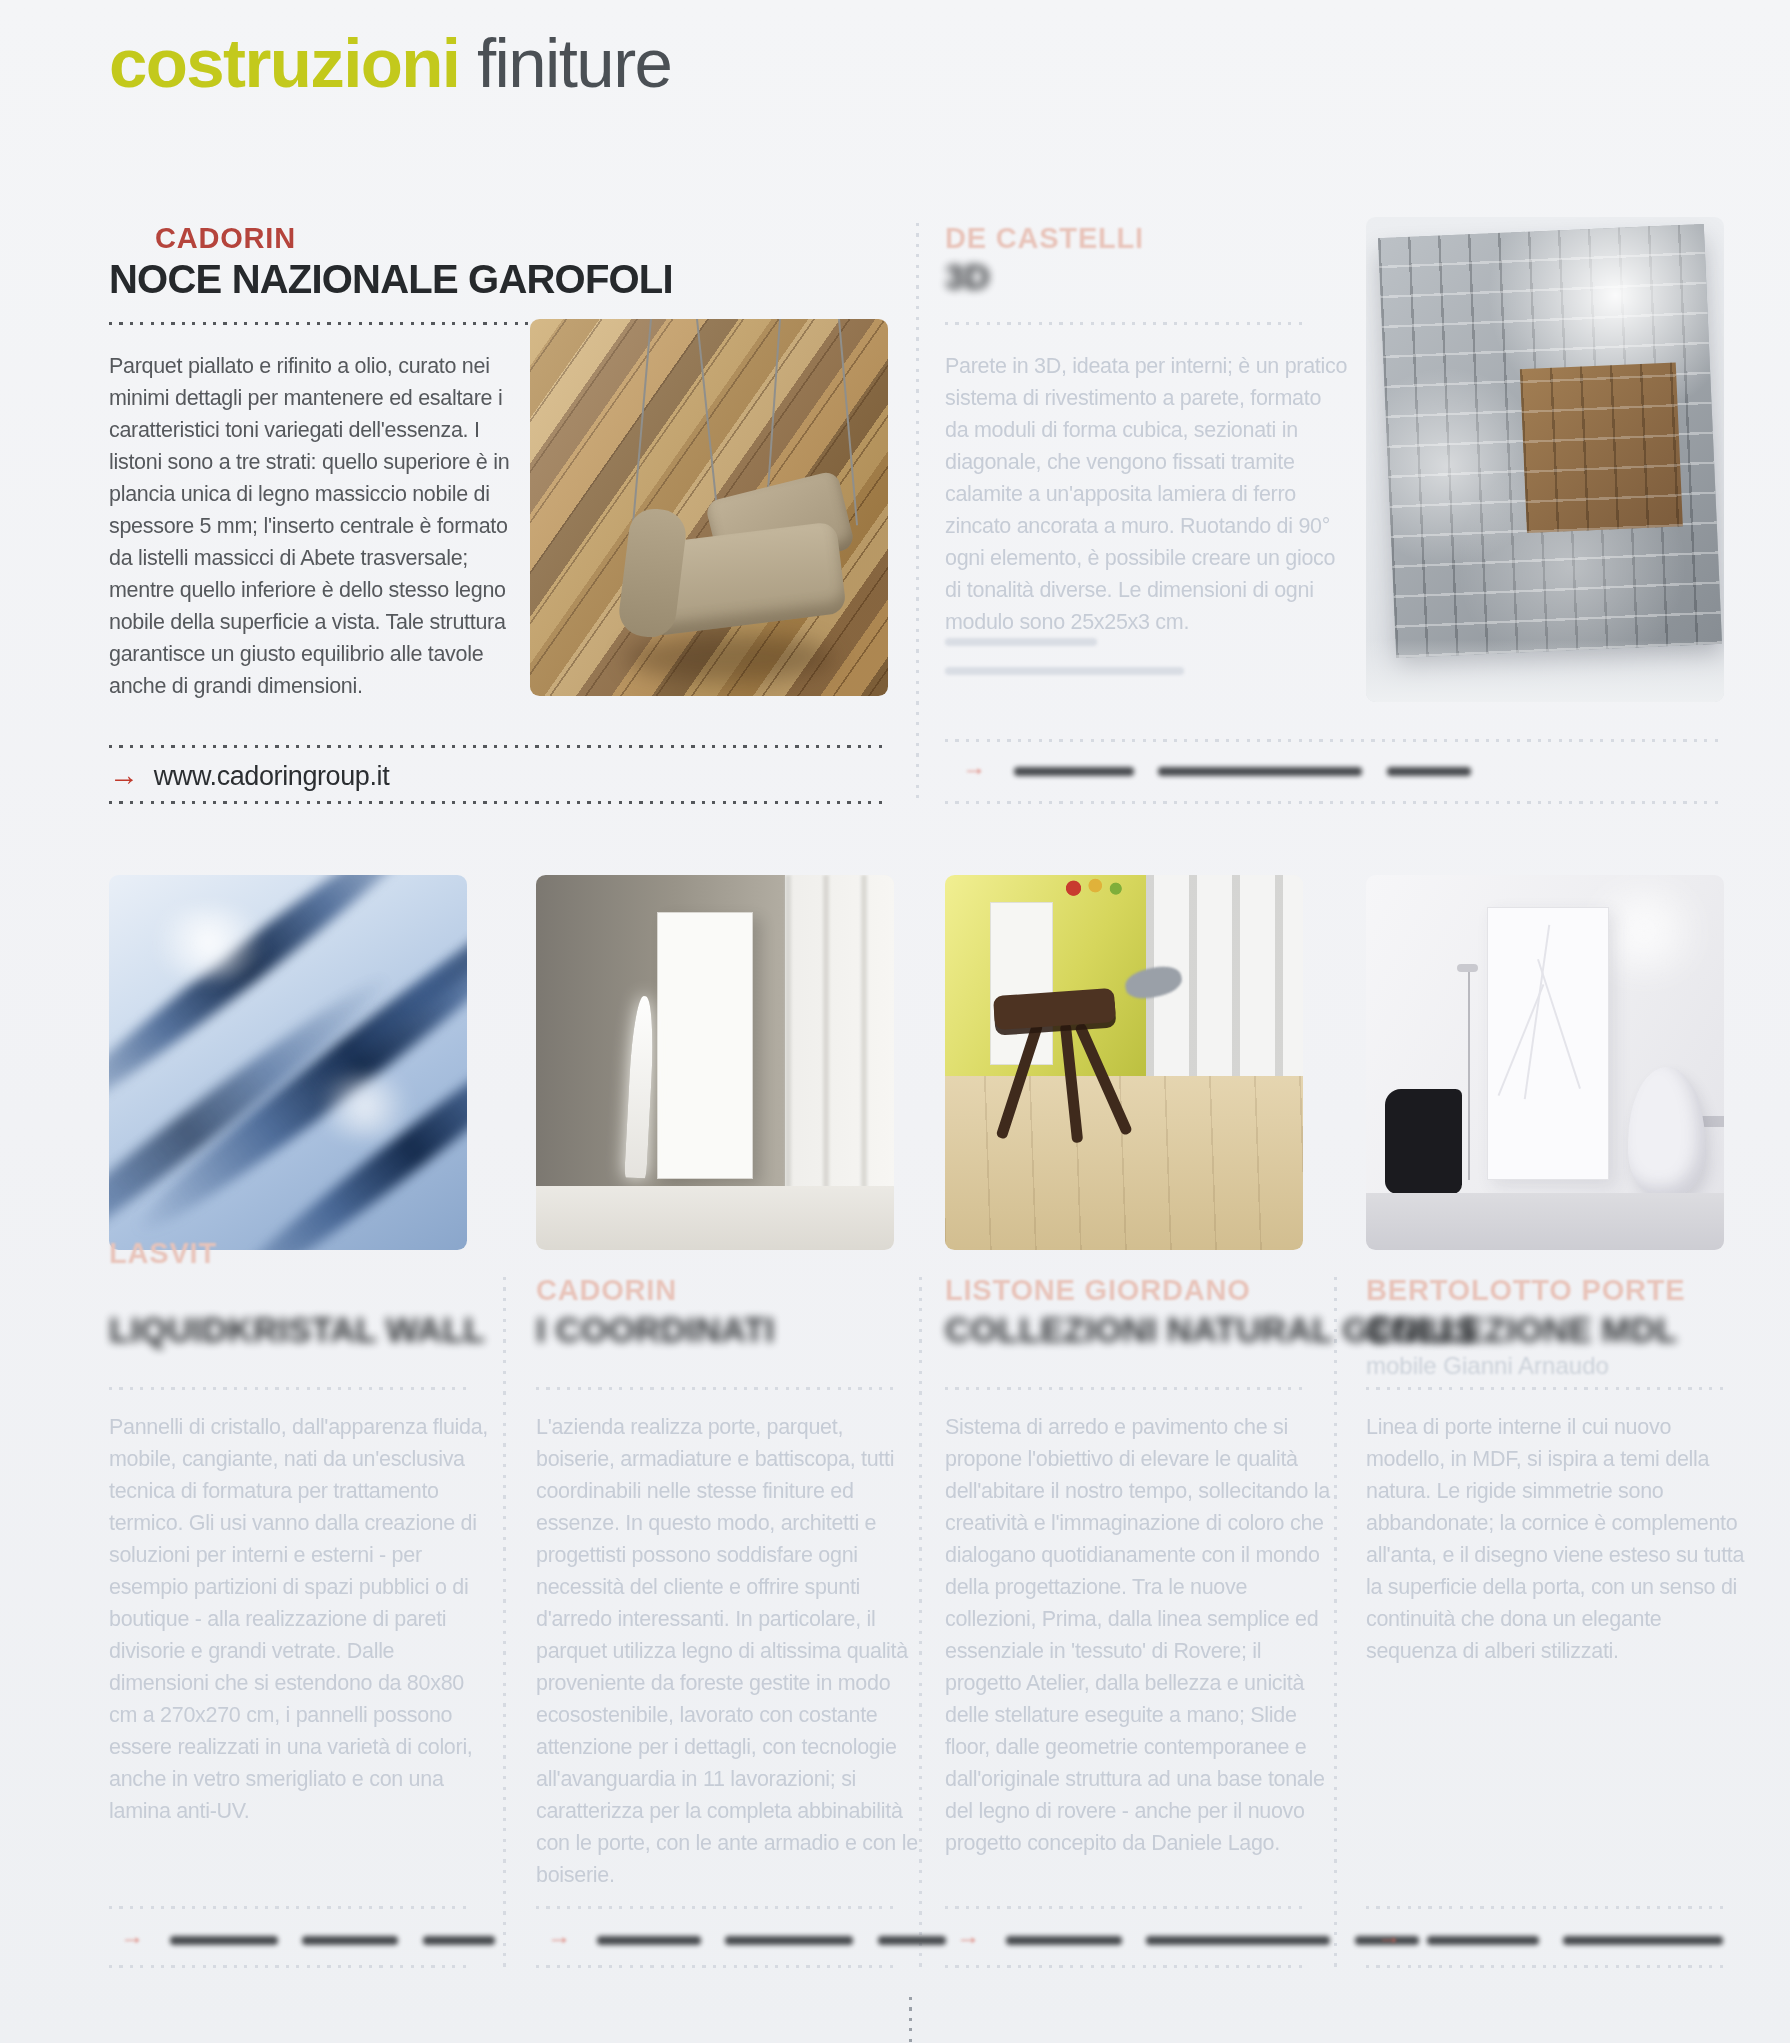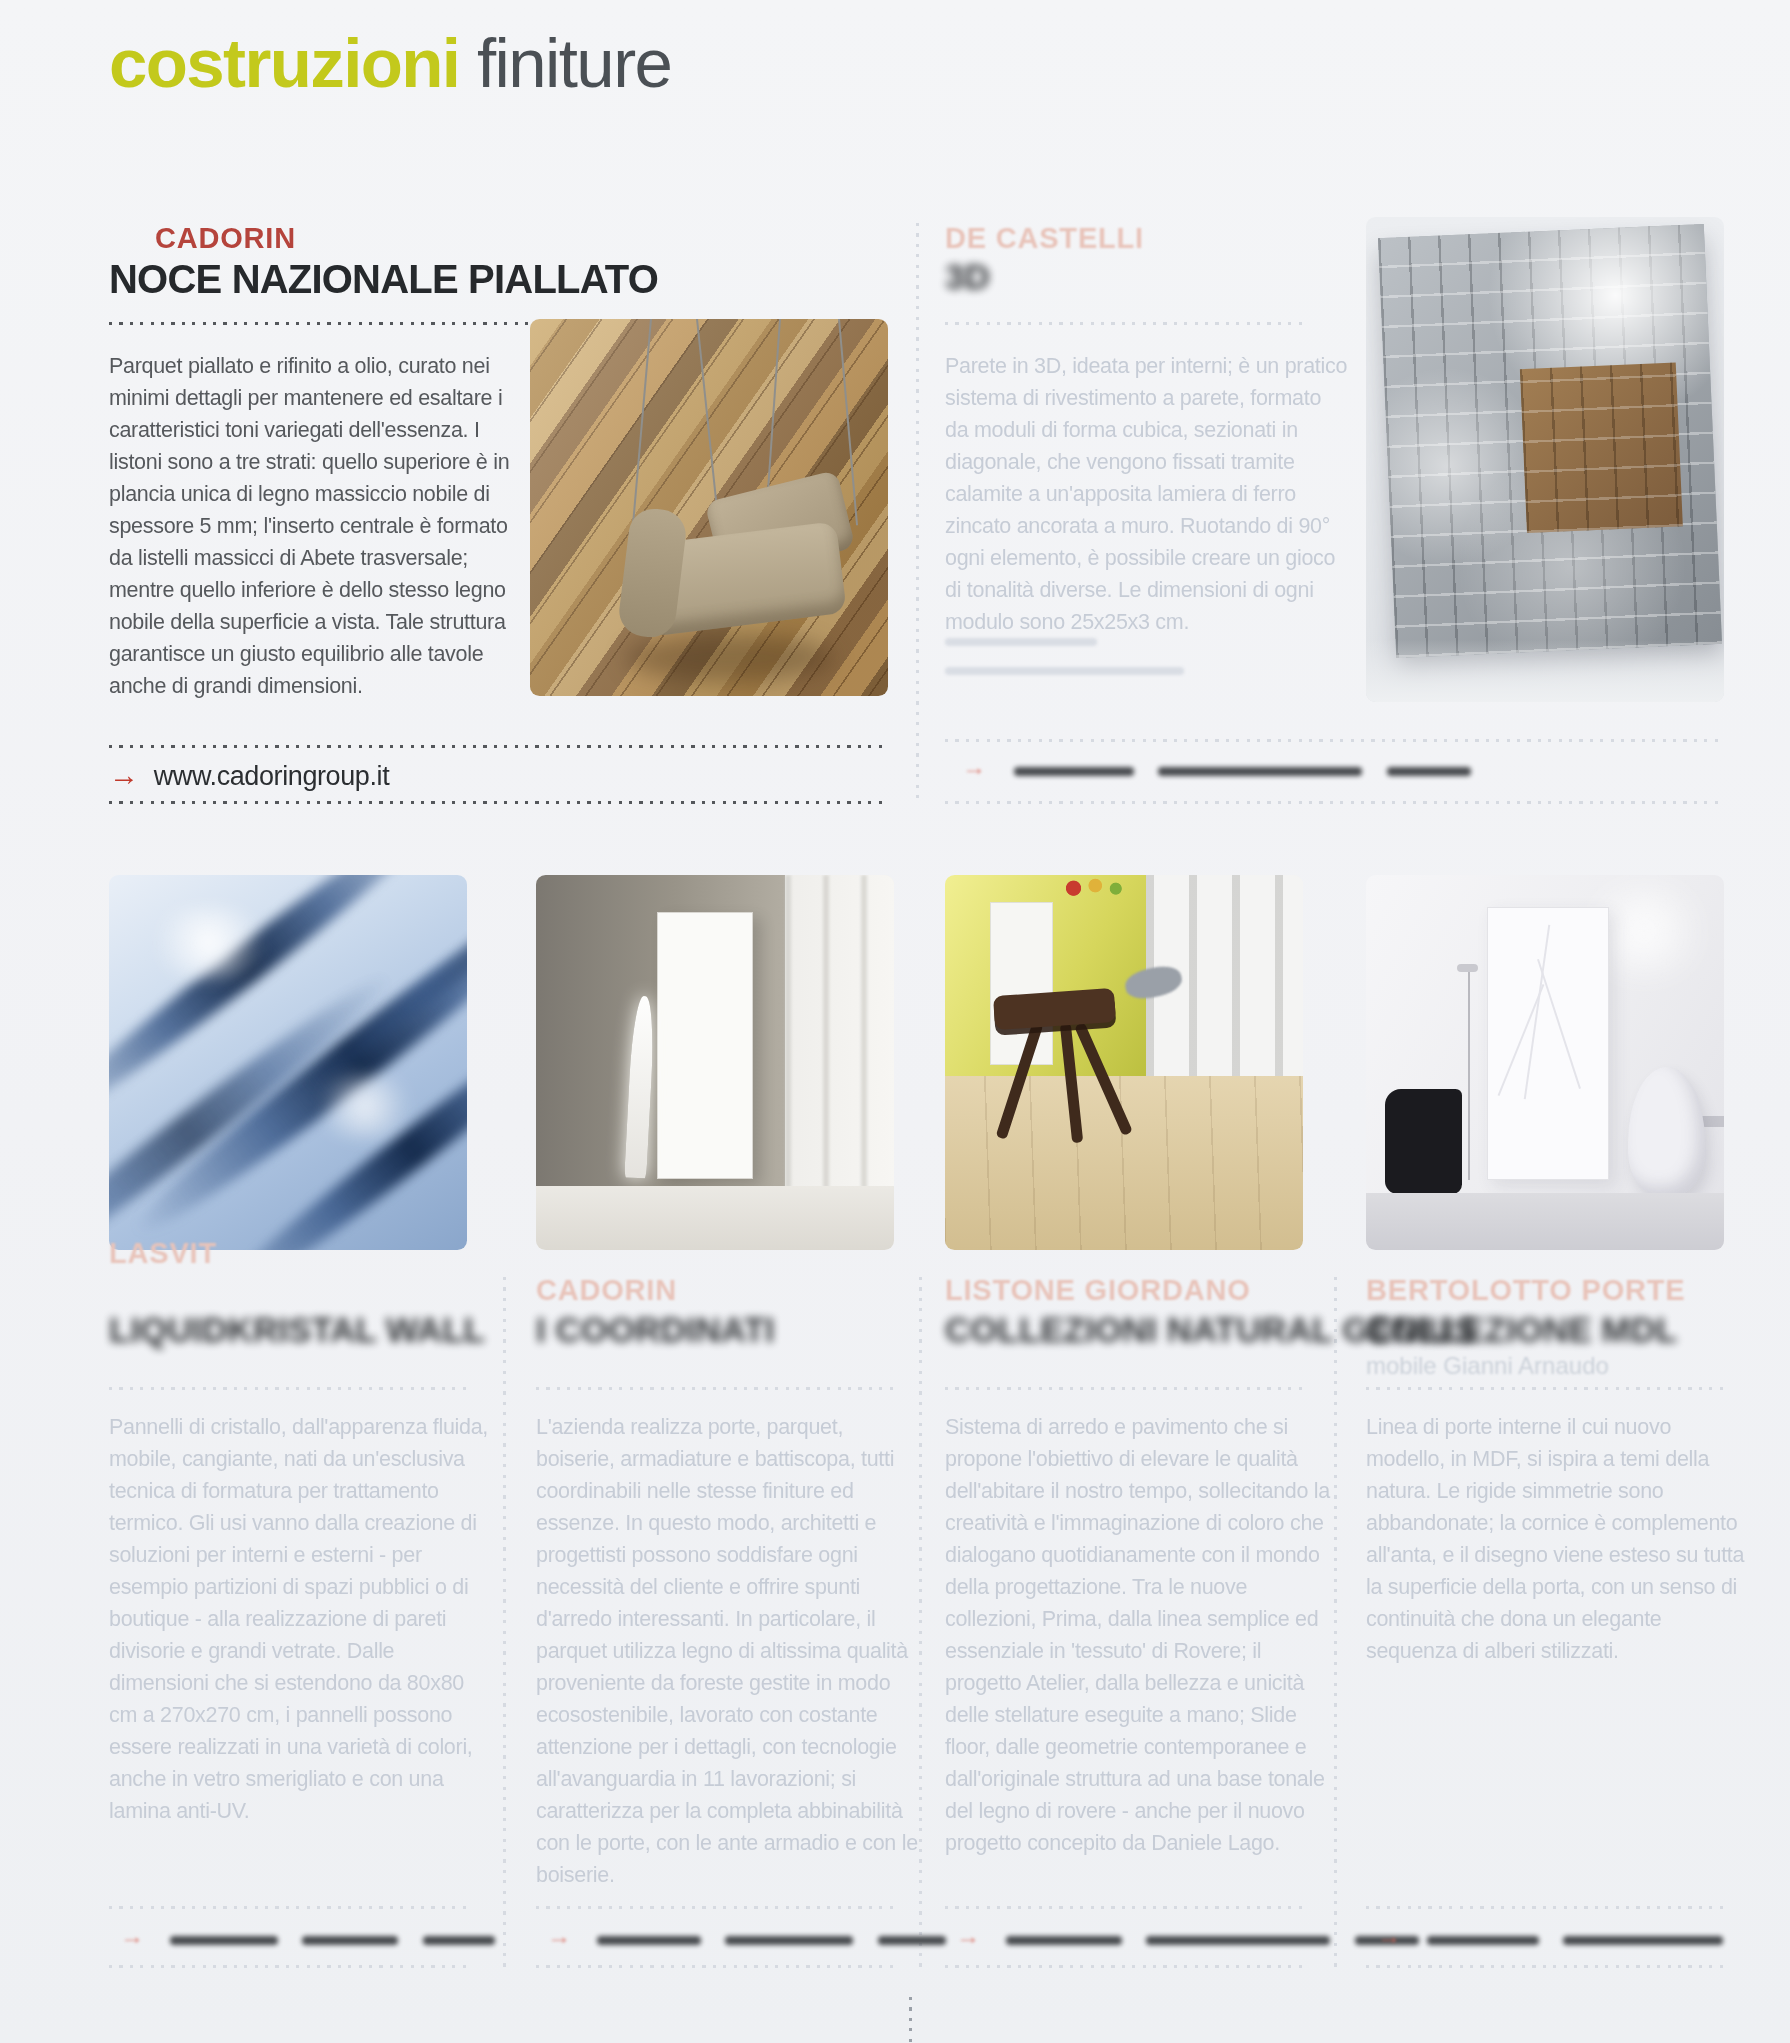--- a/index.html
+++ b/index.html
@@ -104,21 +104,21 @@
 </head>
 <body>
 
 <div class="page">
 
   <div class="abs" style="left:109px;top:24px;white-space:nowrap;">
     <span class="mag-title-strong">costruzioni</span><span class="mag-title-light">&nbsp;</span><span class="mag-title-light">finiture</span>
   </div>
 
   <div class="abs brand" style="left:116px;top:222px;margin-left:39px;">CADORIN</div>
-  <div class="abs art-title" style="left:109px;top:257px;">NOCE NAZIONALE PIALLATO</div>
+  <div class="abs art-title" style="left:109px;top:257px;">NOCE NAZIONALE GAROFOLI</div>
   <div class="abs dots-h dk" style="left:109px;top:322px;width:774px;"></div>
 
   <div class="abs body-text" style="left:109px;top:350px;width:403px;">Parquet piallato e rifinito a olio, curato nei minimi dettagli per mantenere ed esaltare i caratteristici toni variegati dell'essenza. I listoni sono a tre strati: quello superiore è in plancia unica di legno massiccio nobile di spessore 5 mm; l'inserto centrale è formato da listelli massicci di Abete trasversale; mentre quello inferiore è dello stesso legno nobile della superficie a vista. Tale struttura garantisce un giusto equilibrio alle tavole anche di grandi dimensioni.</div>
 
   <div class="abs photo ph-parquet" style="left:530px;top:319px;width:358px;height:377px;">
     <div class="abs cable" style="left:120px;top:0;height:249px;transform:rotate(5deg);"></div>
     <div class="abs cable" style="left:166px;top:0;height:254px;transform:rotate(-6deg);"></div>
     <div class="abs cable" style="left:249px;top:0;height:185px;transform:rotate(4deg);"></div>
     <div class="abs cable" style="left:308px;top:0;height:207px;transform:rotate(-5deg);"></div>
     <div class="abs swing-shadow" style="left:96px;top:315px;"></div>

